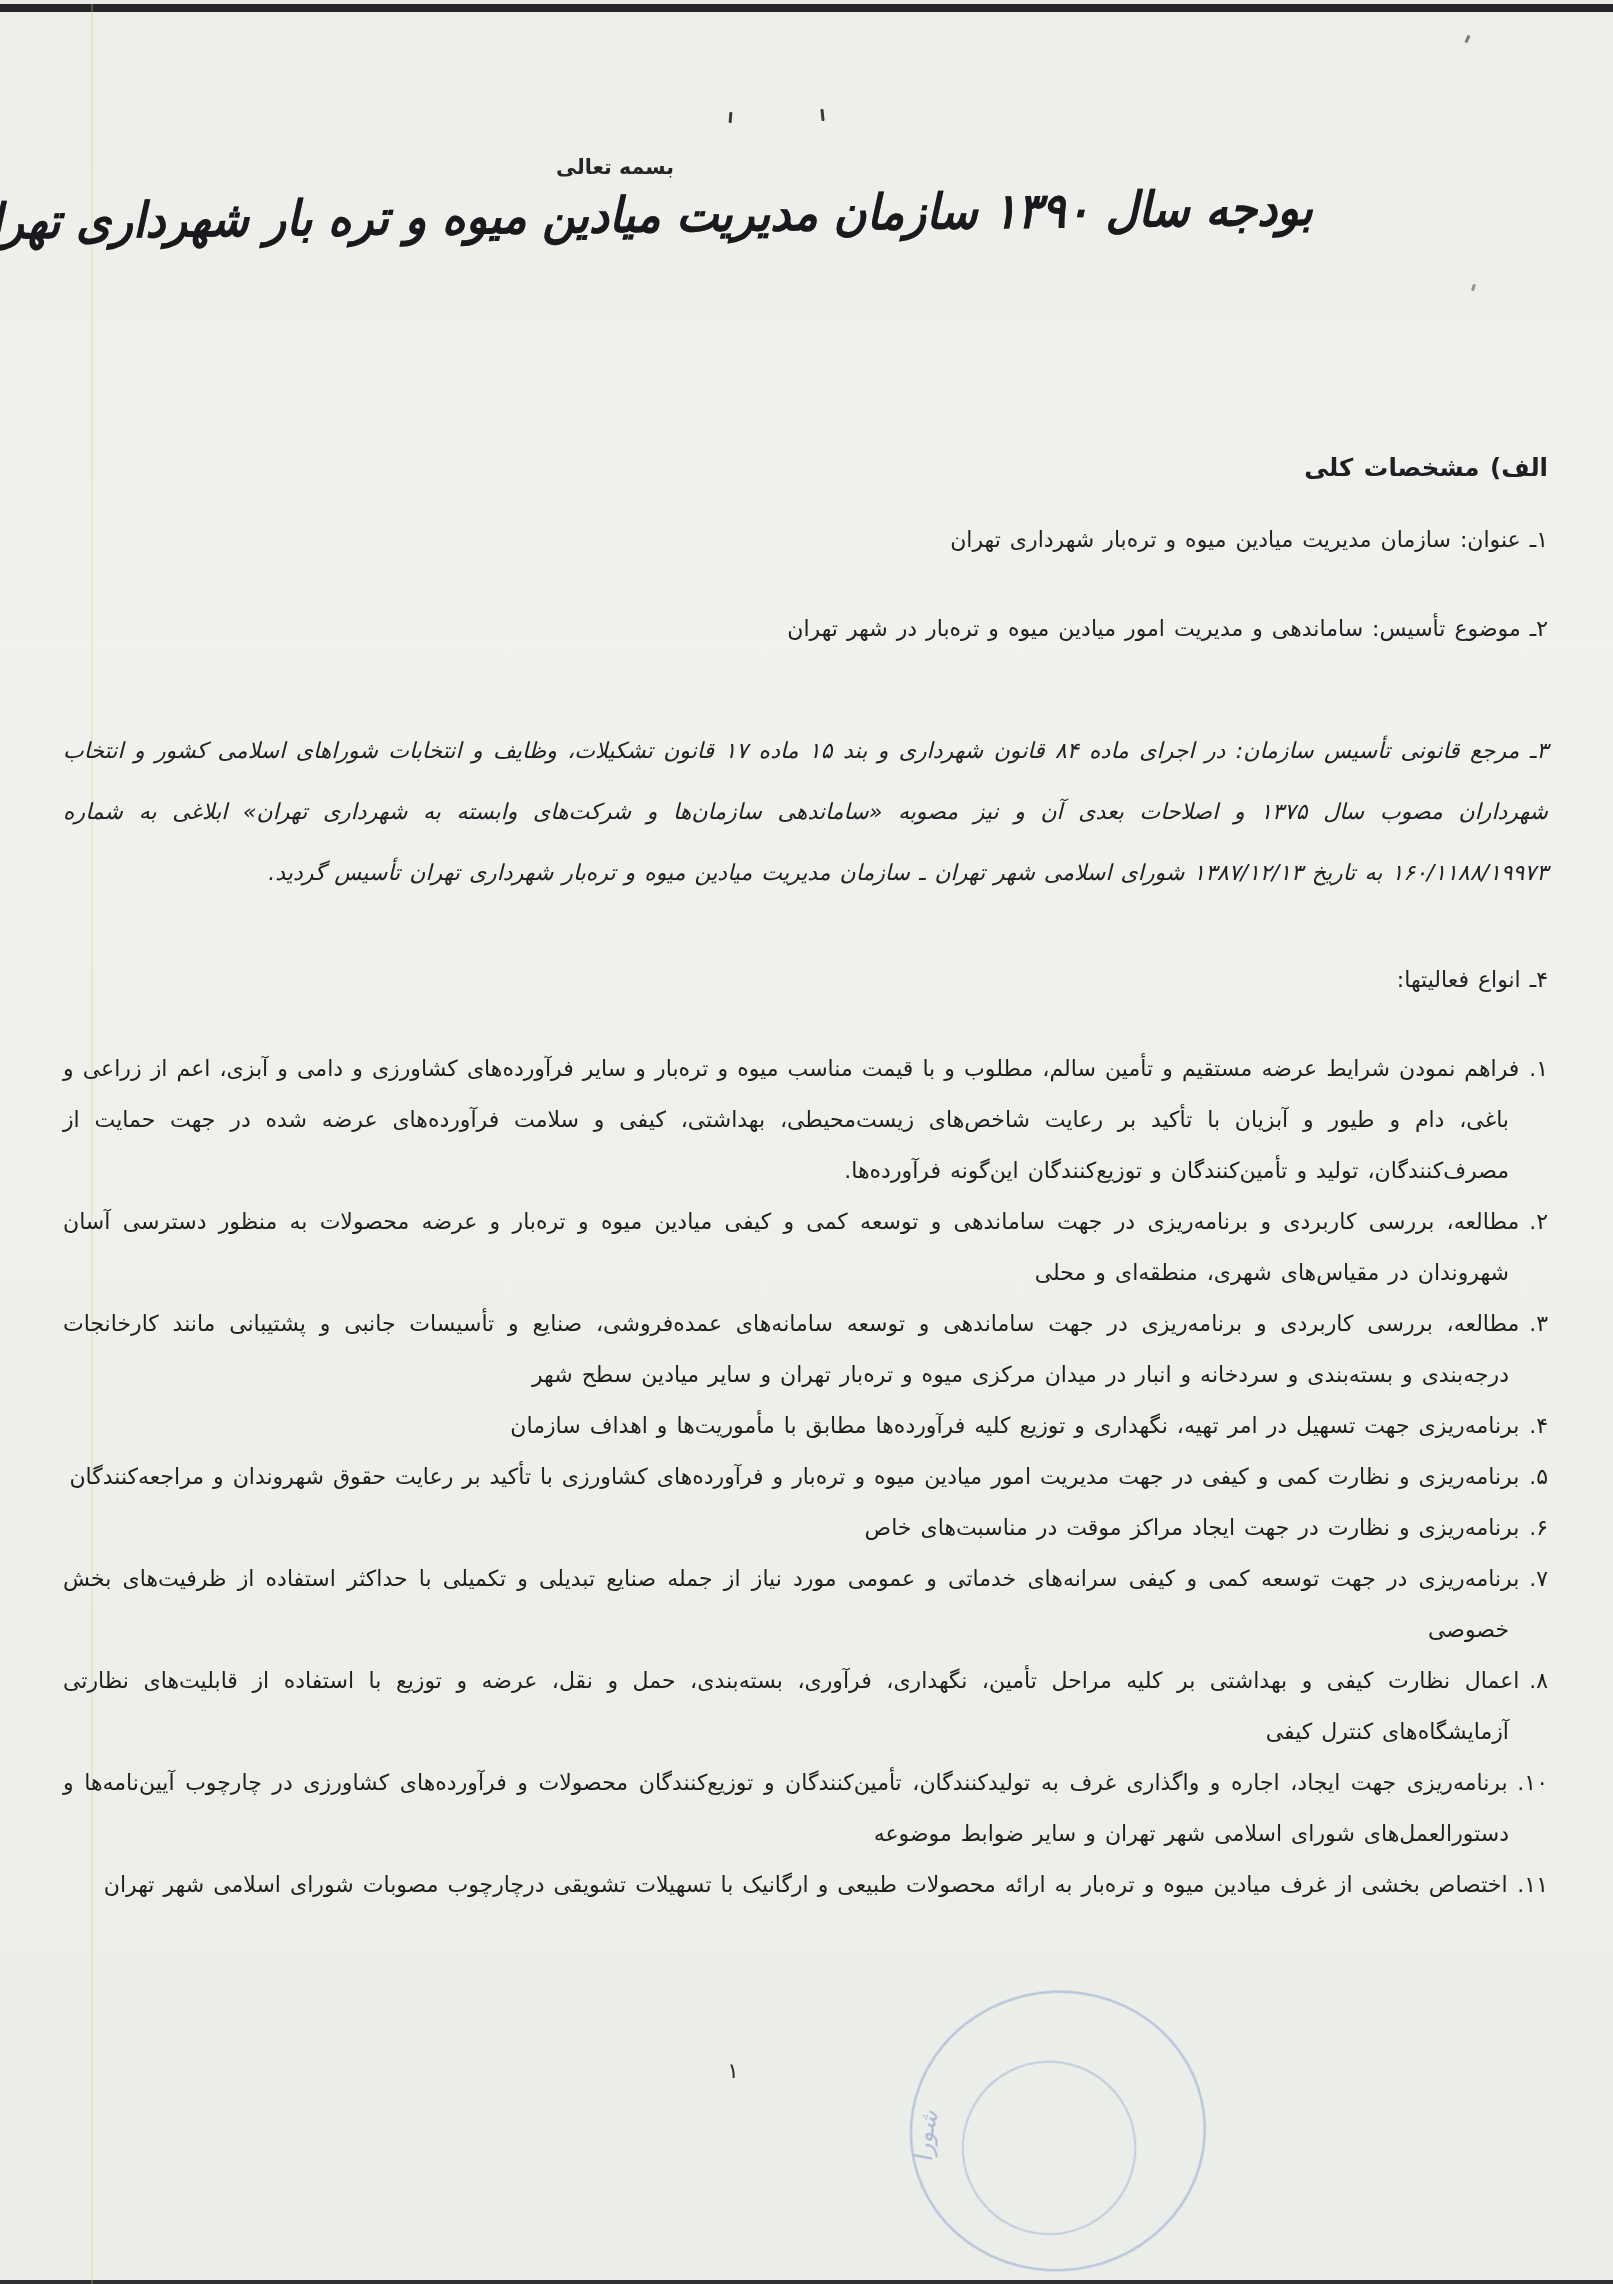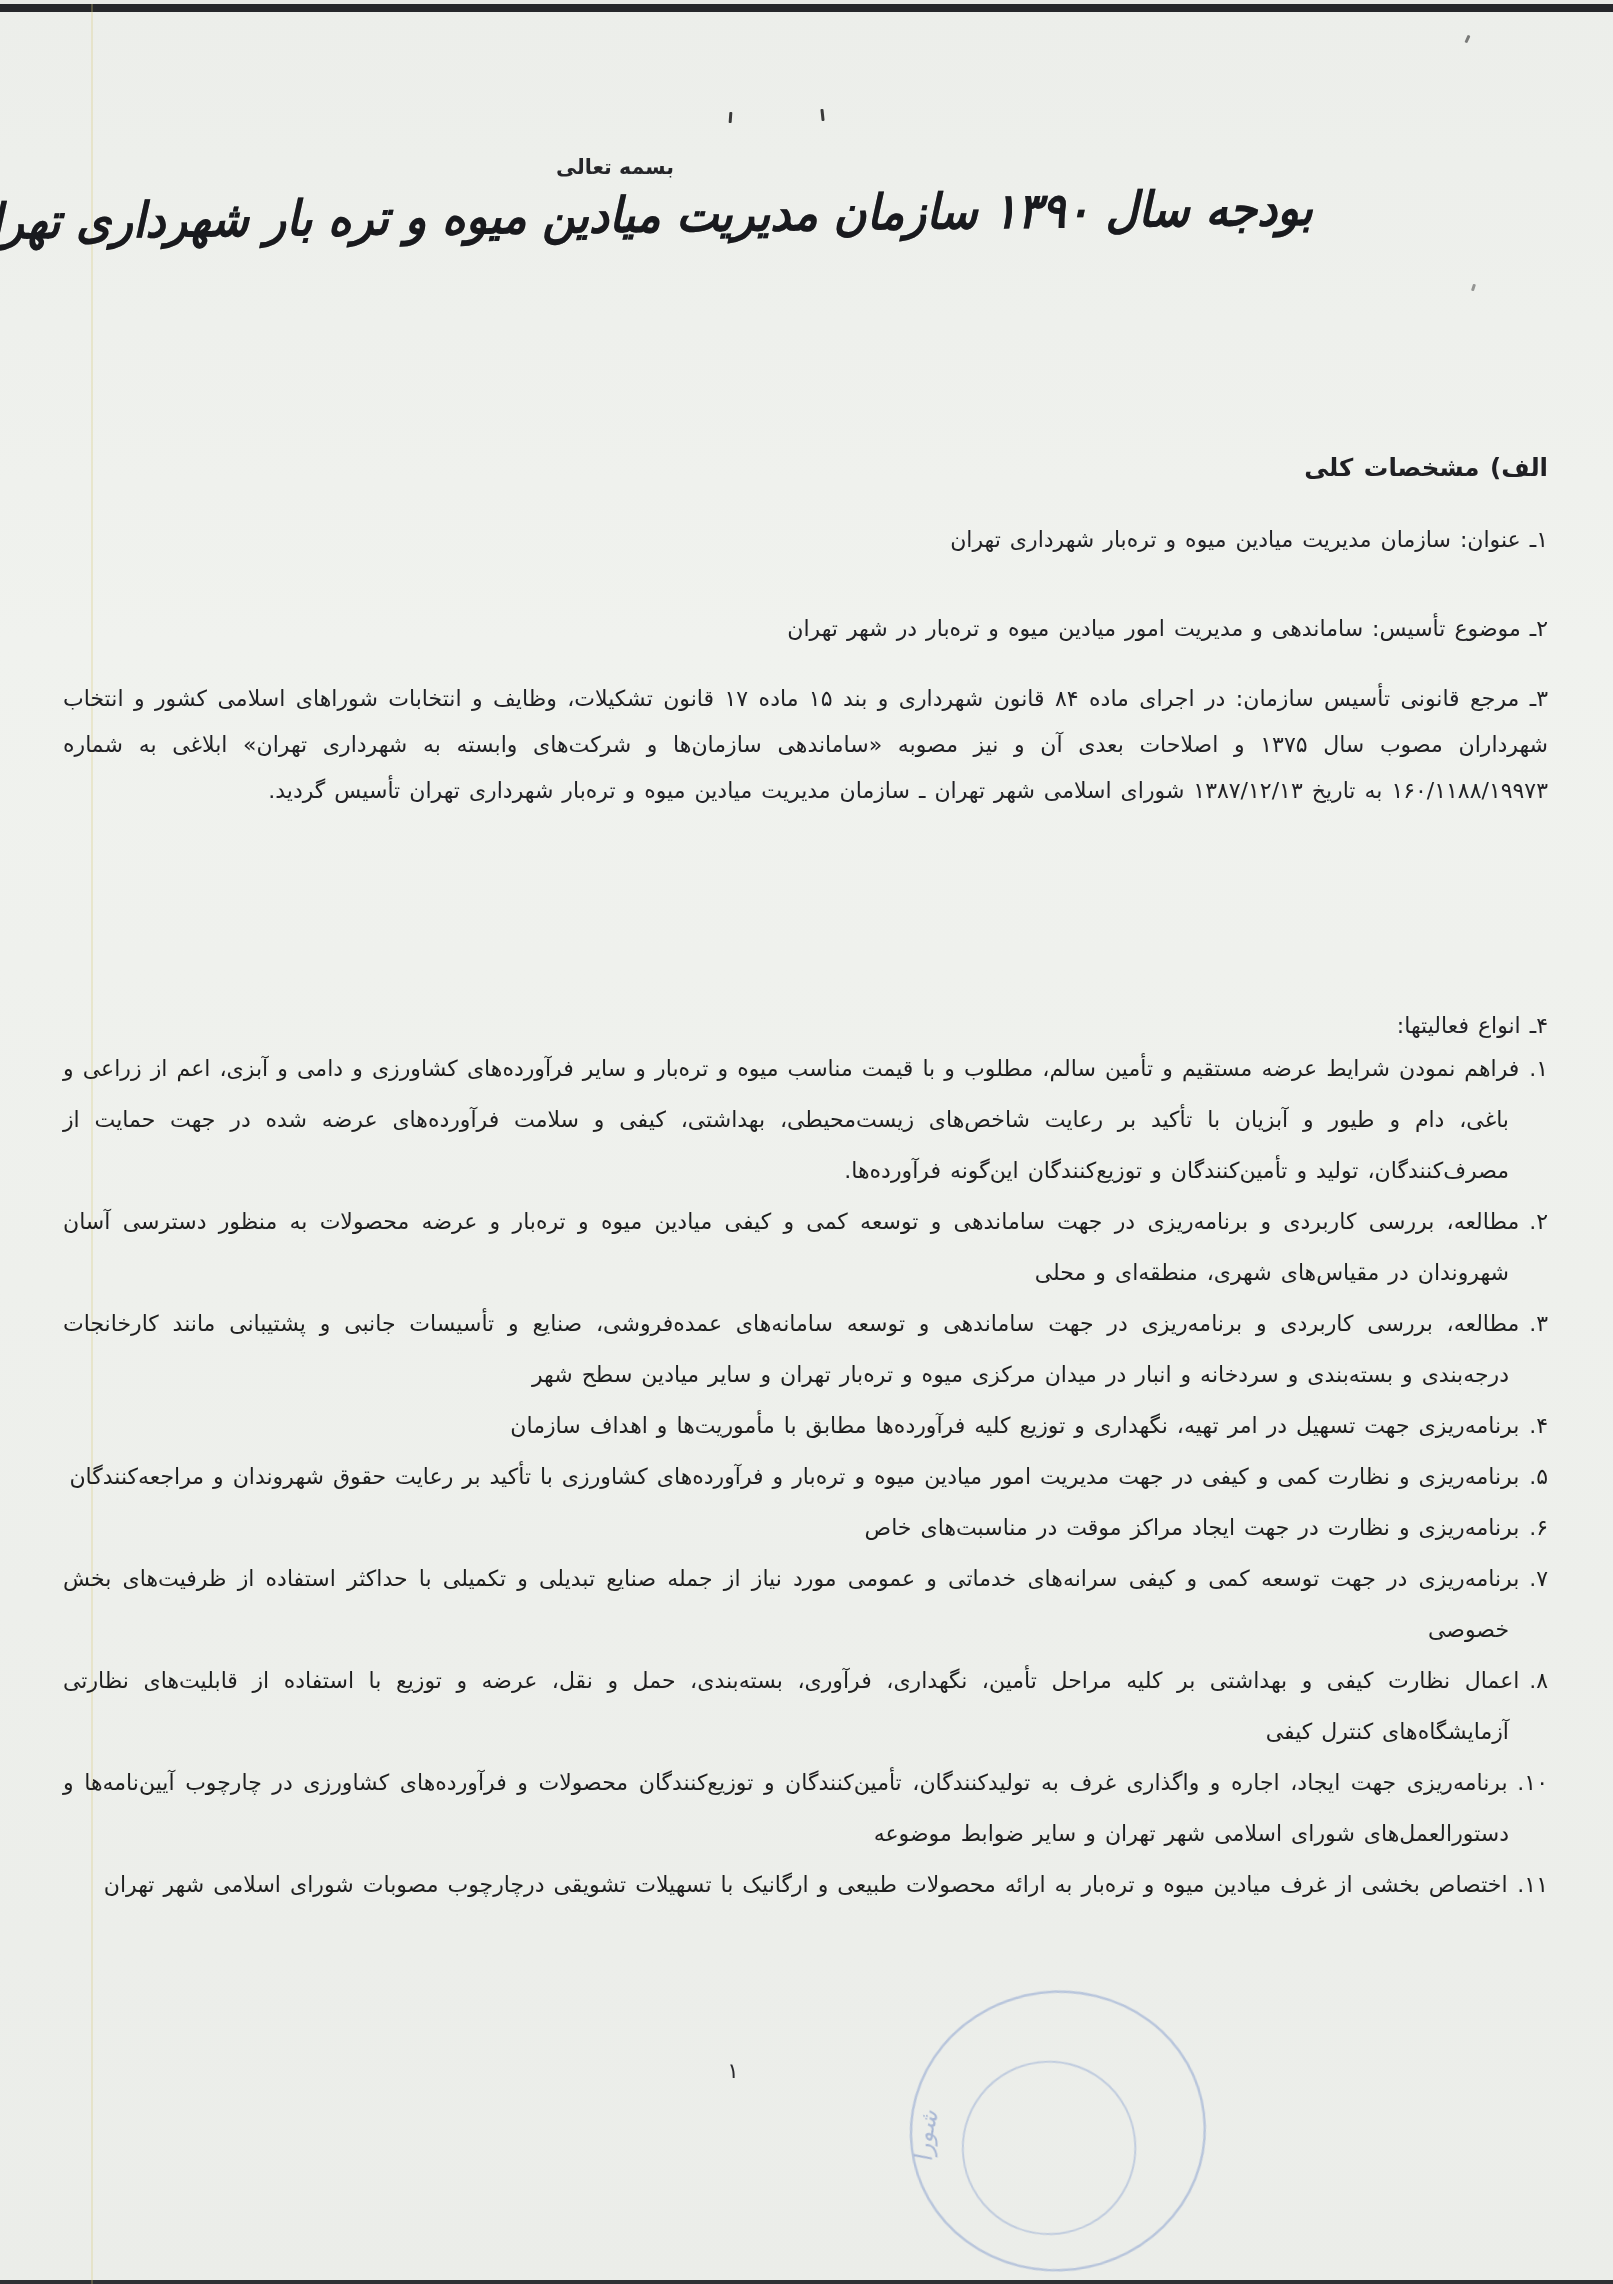--- a/index.html
+++ b/index.html
@@ -33,22 +33,22 @@
     font-size:45px;font-weight:bold;font-style:italic;
     color:#191a1e;
     transform:rotate(-0.6deg) scaleY(1.08);
     letter-spacing:0;
     text-shadow:0 0 0.6px rgba(20,20,25,.55);
   }
 
   .tb{position:absolute;right:65px;width:1485px;font-size:22px;line-height:33px;word-spacing:2px;}
   .heading-a{top:447px;font-weight:bold;font-size:24.5px;color:#202024;text-align:right;}
   .gen-item{color:#222226;}
-  .para3{top:672px;line-height:46px;text-align:justify;}
-  .item4{top:1005px;}
+  .para3{top:716px;line-height:61px;text-align:justify;font-style:italic;}
+  .item4{top:959px;}
   .activities{top:1039px;line-height:51px;text-align:justify;}
   .act{padding-right:39px;text-indent:-39px;}
   .act-num{margin-left:9.8px;}
 
   .pagenum{
     position:absolute;top:2054px;left:686px;width:94px;
     text-align:center;font-size:21.6px;color:#2a2a2e;
   }
 
   .stamp{

